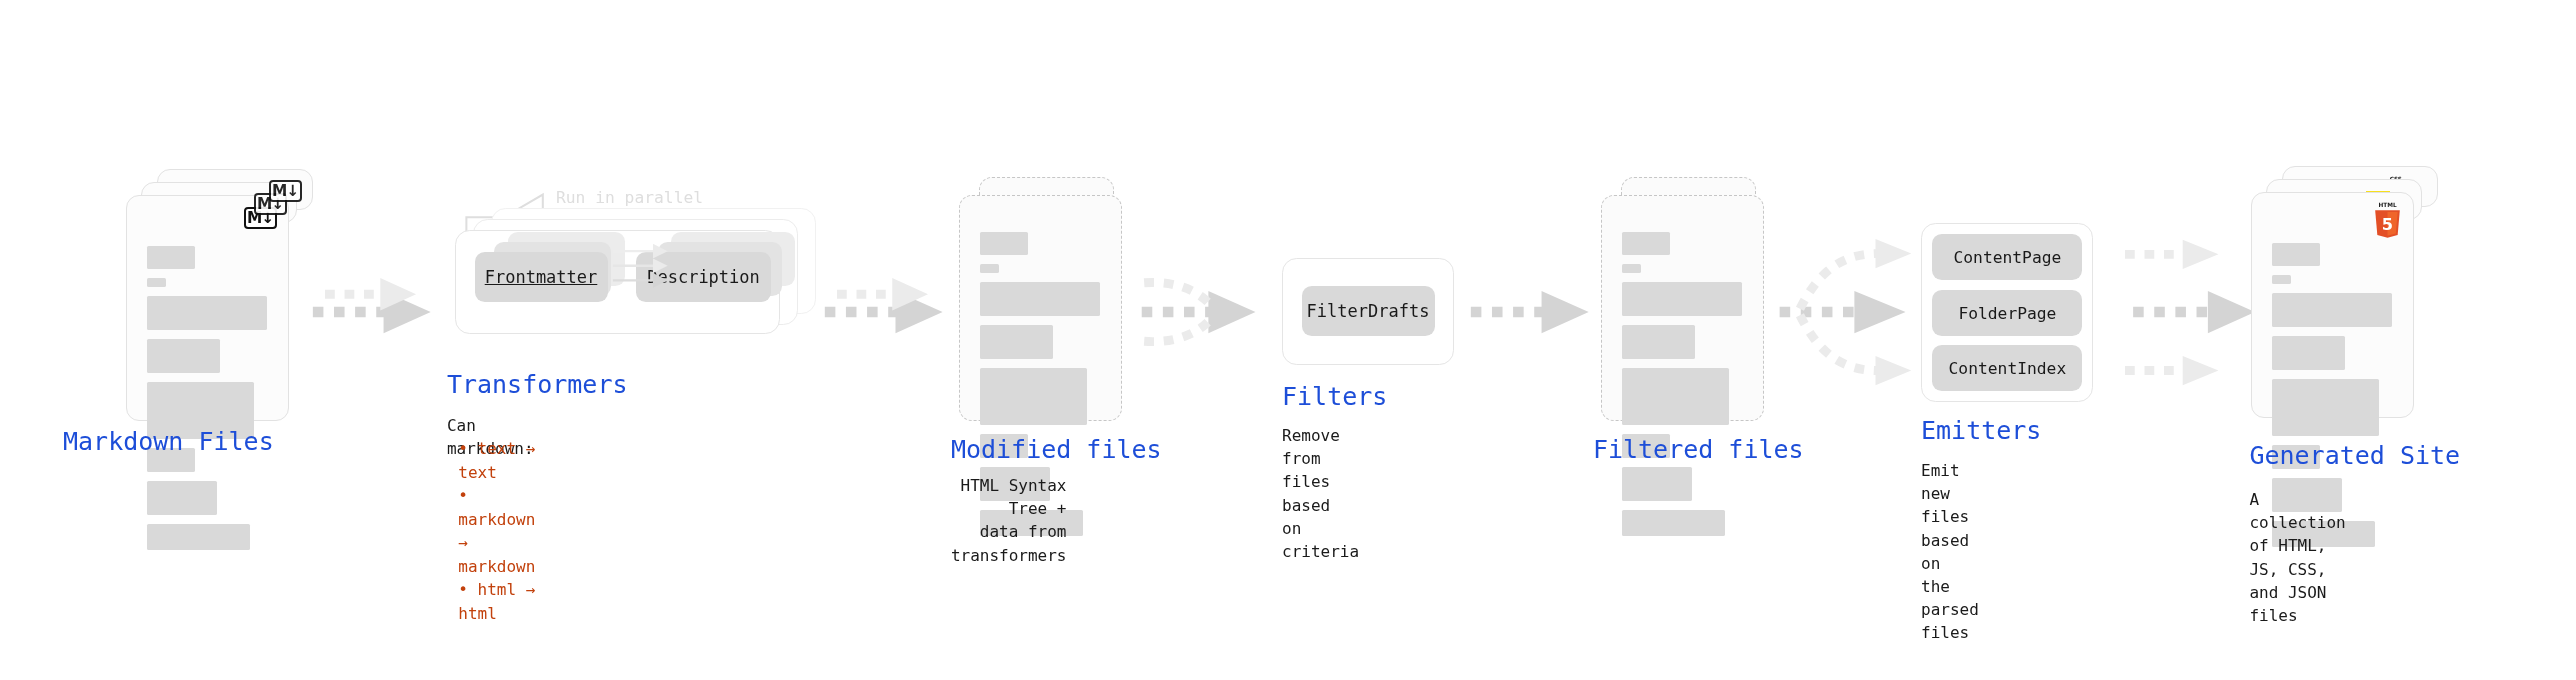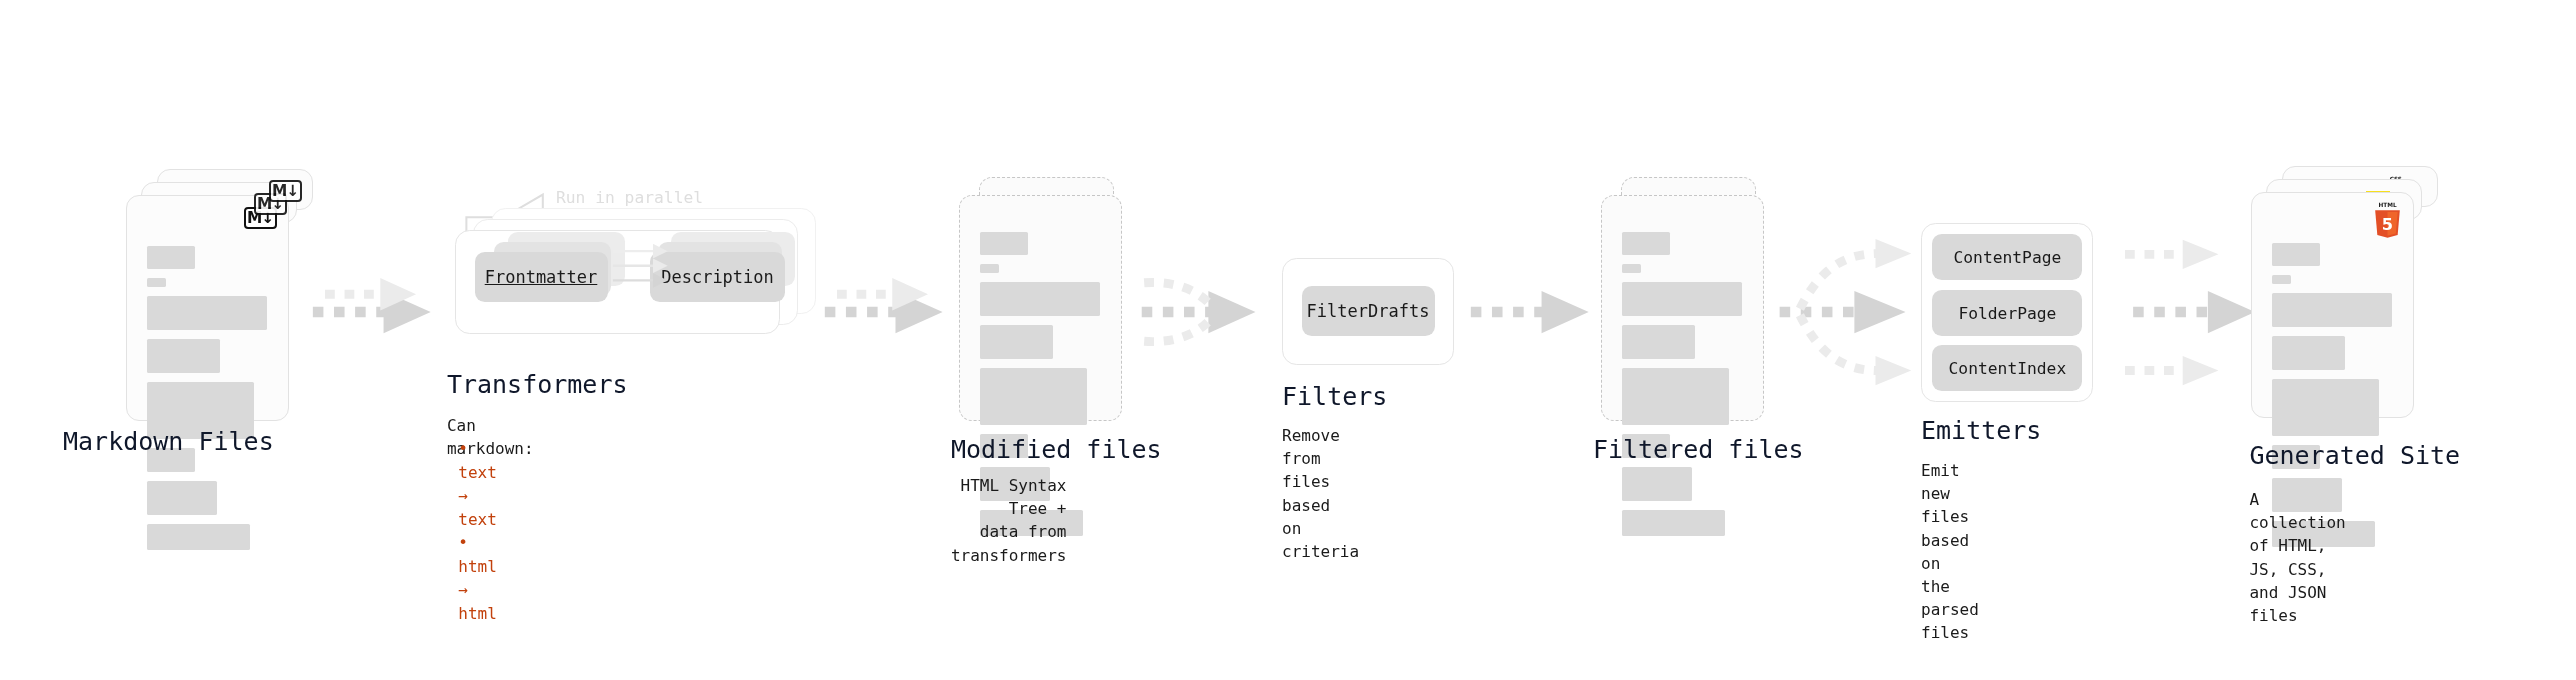--- a/index.html
+++ b/index.html
@@ -111,21 +111,21 @@
     font-size: 17px;
     color: #1a1a1a;
     box-sizing: border-box;
     white-space: nowrap;
   }
 
   
   .title {
     position: absolute;
     font-size: 25px;
-    color: #0f172a;
+    color: #1d4ed8;
     white-space: nowrap;
     letter-spacing: 0px;
   }
   .subtitle {
     position: absolute;
     font-size: 16px;
     line-height: 1.45;
     color: #1a1a1a;
     white-space: pre-line;
   }
@@ -247,32 +247,33 @@
     <div class="group-box" style="left:18px; top:26px; width:325px; height:106px; border-color:#ececec;"></div>
     <div class="group-box" style="left:0px; top:37px; width:325px; height:104px; border-color:#e5e5e5;">
     </div>
 
     <div class="chip" style="left:53px; top:39px; width:117px; height:54px; background:#ececec;"></div>
     <div class="chip" style="left:39px; top:49px; width:117px; height:54px; background:#e3e3e3;"></div>
     <div class="chip" style="left:19.5px; top:59px; width:133px; height:50px;text-decoration:underline;">Frontmatter</div>
 
     <div class="chip" style="left:216px; top:39px; width:124px; height:54px; background:#ececec;"></div>
     <div class="chip" style="left:203px; top:49px; width:124px; height:54px; background:#e3e3e3;"></div>
-    <div class="chip" style="left:195px; top:59px; width:135px; height:50px;">Description</div>
+    <div class="chip" style="left:181px; top:59px; width:135px; height:50px;">Description</div>
 
     <svg width="98" height="65" style="position:absolute;left:156px;top:50px;" viewBox="0 0 120 80">
       <line x1="2" y1="10" x2="52" y2="10" stroke="#ededed" stroke-width="3" marker-end="url(#ahl)"></line>
       <line x1="2" y1="28" x2="52" y2="28" stroke="#e6e6e6" stroke-width="3" marker-end="url(#ahl)"></line>
       <line x1="2" y1="46" x2="52" y2="46" stroke="#dcdcdc" stroke-width="3" marker-end="url(#ah)"></line>
     </svg>
 
     <div class="title" style="left:-8.1px; top:177px;">Transformers</div>
     <div class="subtitle" style="left:-8.1px; top:221px;">Can markdown:</div>
     <div class="bullets" style="left:-8.1px; top:244px;">
       <div class="b">• <span>text → text</span></div>
+      <div class="b">• <span>markdown → markdown</span></div>
       <div class="b">• <span>html → html</span></div>
     </div>
   </div>
 
   <div class="node" style="left:959px; top:177px;">
     <div class="doc-stack" style="width:179px;height:244px;">
       <div class="doc dashed" style="left:19.5px; top:0px; width:135px; height:37px;"></div>
       <div class="doc dashed" style="left:0px; top:18px; width:163px; height:226px;">
         <div class="doc-lines" style="top:36px;">
           <div class="ln" style="width:40%;height:23px;"></div>

